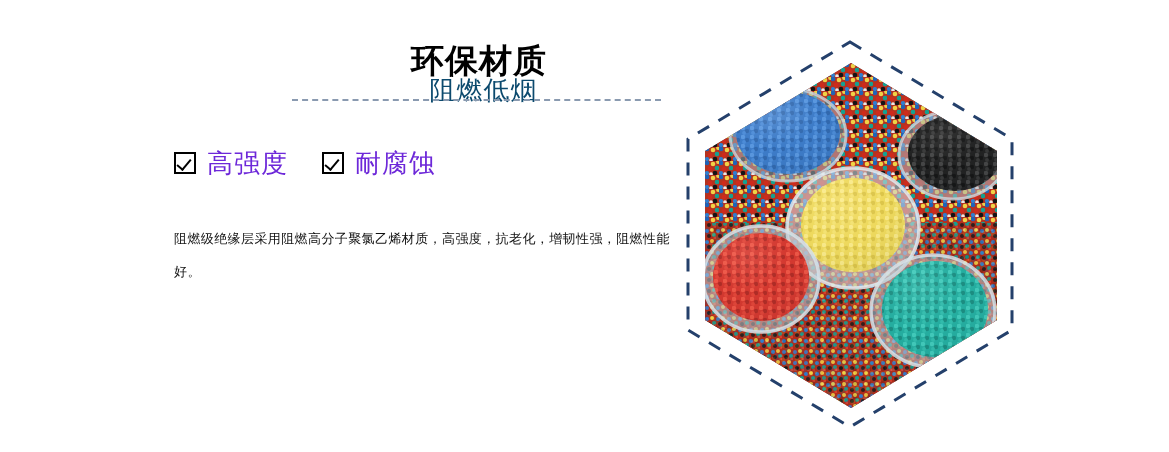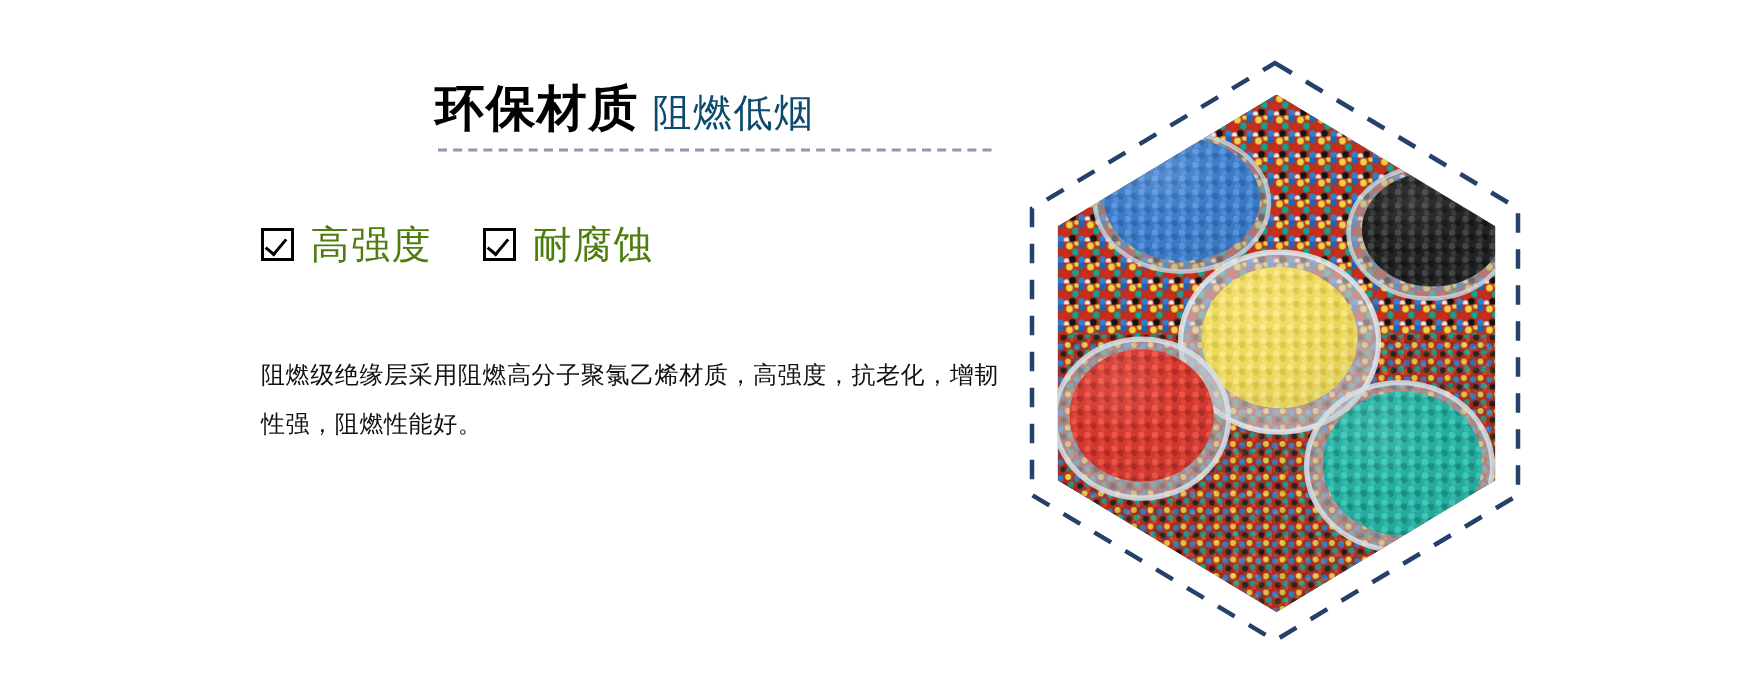--- a/index.html
+++ b/index.html
@@ -23,24 +23,25 @@
   
   .text-col {
     position: absolute;
     left: 168px;
     top: 44px;
     width: 500px;
   }
 
   .title-row {
     display: flex;
-    align-items: flex-end;
+    align-items: center;
     justify-content: flex-start;
     padding-left: 122px;
     height: 44px;
+    flex-direction: column;
   }
   .title-strong {
     font-size: 33px;
     font-weight: bold;
     color: #000000;
     letter-spacing: 1px;
     line-height: 1;
   }
   .title-light {
     font-size: 26px;
@@ -90,33 +91,33 @@
     left: 4px;
     top: 2px;
     width: 6px;
     height: 12px;
     border-right: 2.5px solid #000;
     border-bottom: 2.5px solid #000;
     transform: rotate(40deg);
   }
   .feature-label {
     font-size: 26px;
-    color: #4d7c0f;
+    color: #6d28d9;
     letter-spacing: 1px;
     line-height: 1;
     white-space: nowrap;
   }
 
   
   .body-copy {
     position: absolute;
     left: 6px;
-    top: 190px;
+    top: 178px;
     width: 500px;
-    font-size: 16px;
+    font-size: 13px;
     line-height: 33px;
     color: #111111;
     letter-spacing: 0.4px;
   }
 
   
   .hex-figure {
     position: absolute;
     left: 686px;
     top: 40px;

